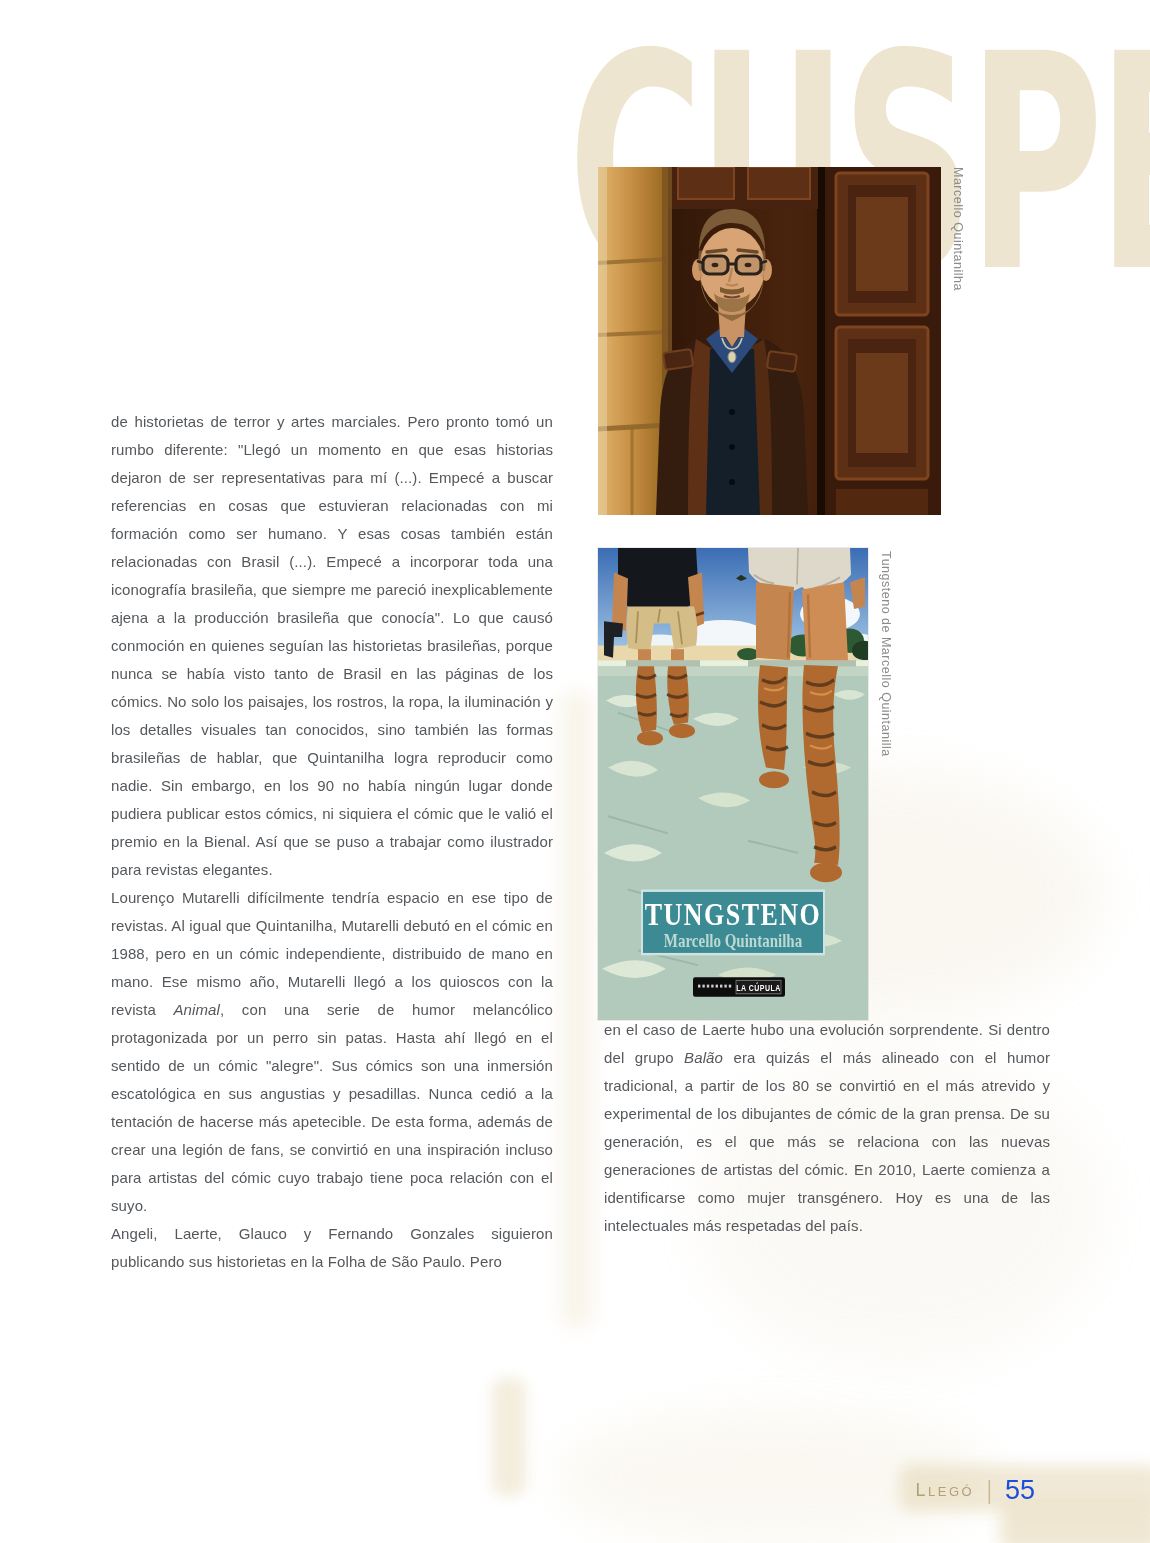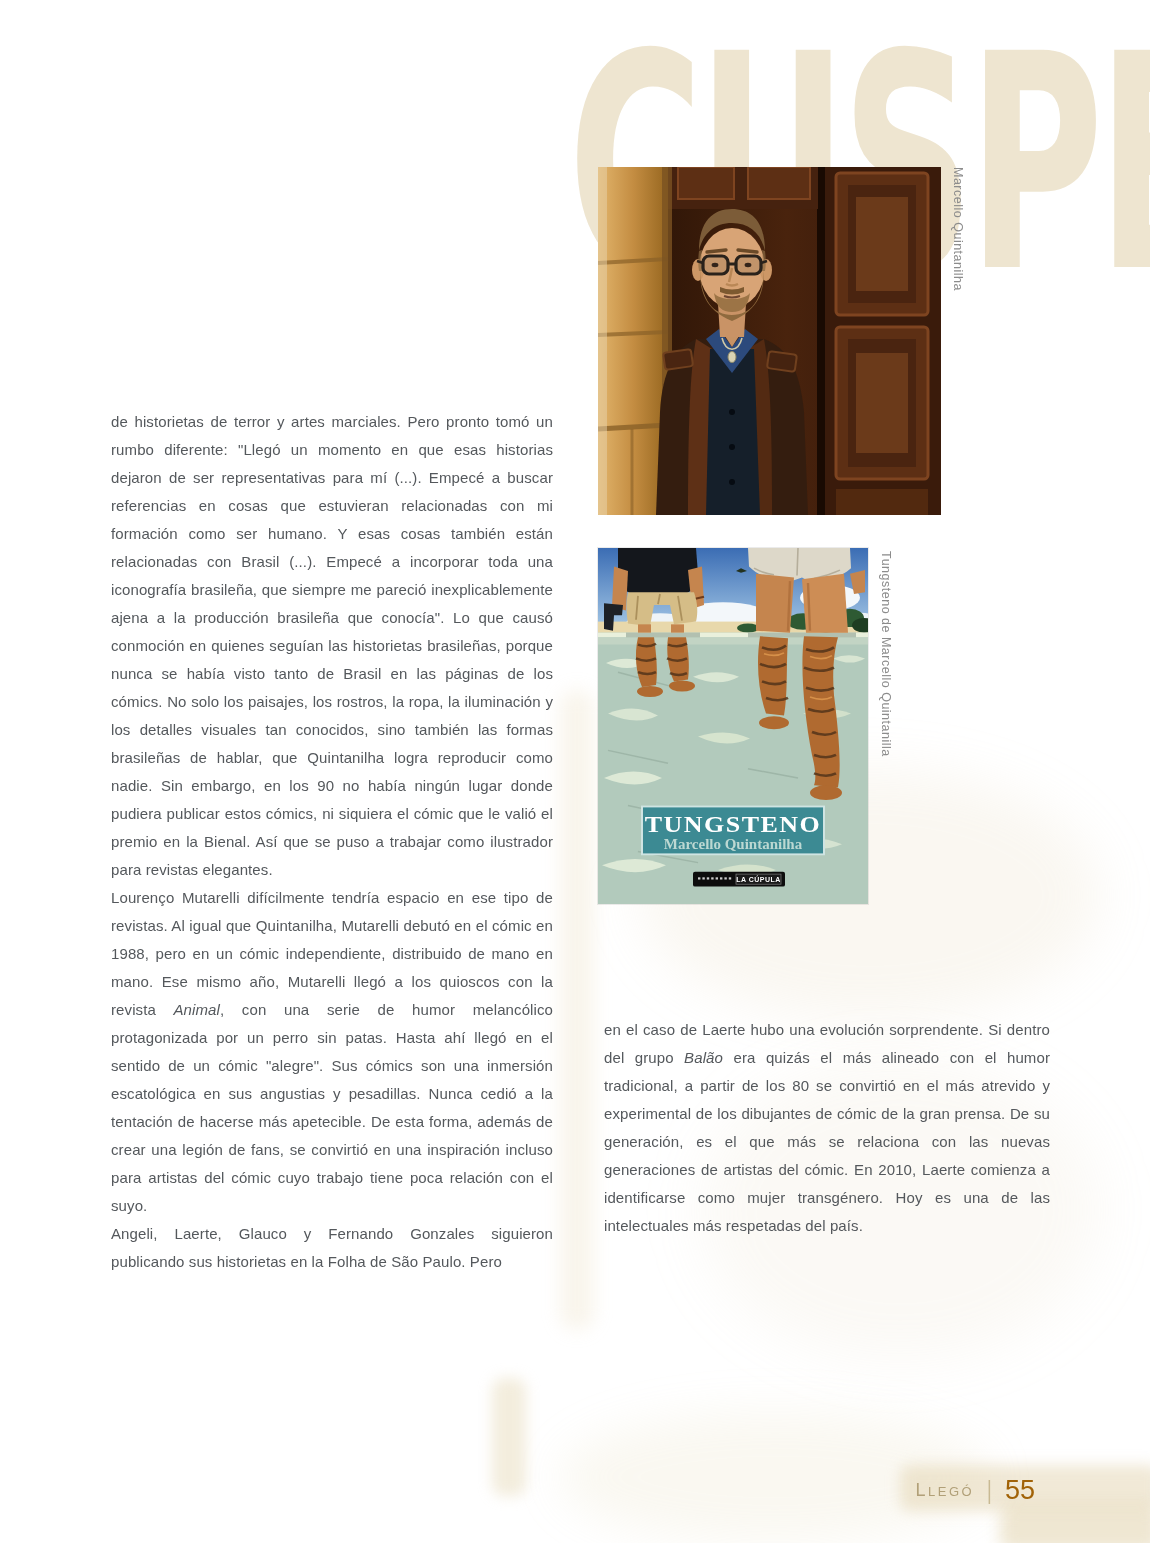--- a/index.html
+++ b/index.html
@@ -18,21 +18,21 @@
   .blob{position:absolute;border-radius:50%;pointer-events:none;}
   .blob-a{left:640px;top:770px;width:460px;height:250px;background:rgba(226,209,170,.17);filter:blur(26px);}
   .blob-b{left:700px;top:1060px;width:400px;height:300px;background:rgba(226,209,170,.12);filter:blur(28px);}
   .blob-c{left:560px;top:690px;width:34px;height:640px;background:rgba(226,209,170,.22);filter:blur(9px);border-radius:16px;}
   .blob-d{left:492px;top:1378px;width:34px;height:118px;background:rgba(226,209,170,.4);filter:blur(7px);border-radius:12px;}
   .blob-e{left:560px;top:1412px;width:430px;height:130px;background:rgba(226,209,170,.16);filter:blur(22px);}
   .blob-f{left:900px;top:1465px;width:260px;height:46px;background:rgba(224,207,166,.45);filter:blur(7px);border-radius:10px;}
   .blob-g{left:1000px;top:1505px;width:160px;height:46px;background:rgba(224,207,166,.5);filter:blur(8px);border-radius:10px;}
   
   .photo{position:absolute;left:598px;top:167px;width:343px;height:348px;}
-  .cover{position:absolute;left:598px;top:548px;width:270px;height:356px;box-shadow:0 0 0 1px rgba(0,0,0,.08);}
+  .cover{position:absolute;left:598px;top:548px;width:270px;height:472px;box-shadow:0 0 0 1px rgba(0,0,0,.08);}
   .photo svg,.cover svg{display:block;width:100%;height:100%;}
   .vcredit{
     position:absolute;writing-mode:vertical-rl;
     font-size:12.5px;letter-spacing:.5px;color:#8c8c8c;line-height:14px;
     font-family:"Liberation Sans",sans-serif;white-space:nowrap;
   }
   .vcredit.photo-credit{left:951px;top:167px;height:350px;}
   .vcredit.cover-credit{left:879px;top:551px;height:390px;}
   
   .col{
@@ -46,21 +46,21 @@
   .col .it{font-style:italic;}
   
   .footer{
     position:absolute;left:560px;top:1468px;width:475px;height:44px;
     display:flex;align-items:center;justify-content:flex-end;gap:12px;
   }
   .footer .section{
     font-variant:small-caps;font-size:18px;letter-spacing:2.5px;color:#b1a078;font-weight:400;
   }
   .footer .sep{font-size:26px;font-weight:200;color:#c9ba93;transform:scaleX(.7);}
-  .footer .pagenum{font-size:27px;color:#a16207;}
+  .footer .pagenum{font-size:27px;color:#1d4ed8;}
 </style>
 </head>
 <body>
 
 <div class="page">
 
   <div class="watermark">
     <span>CUSPE</span>
   </div>
   <div class="blob blob-a"></div>

